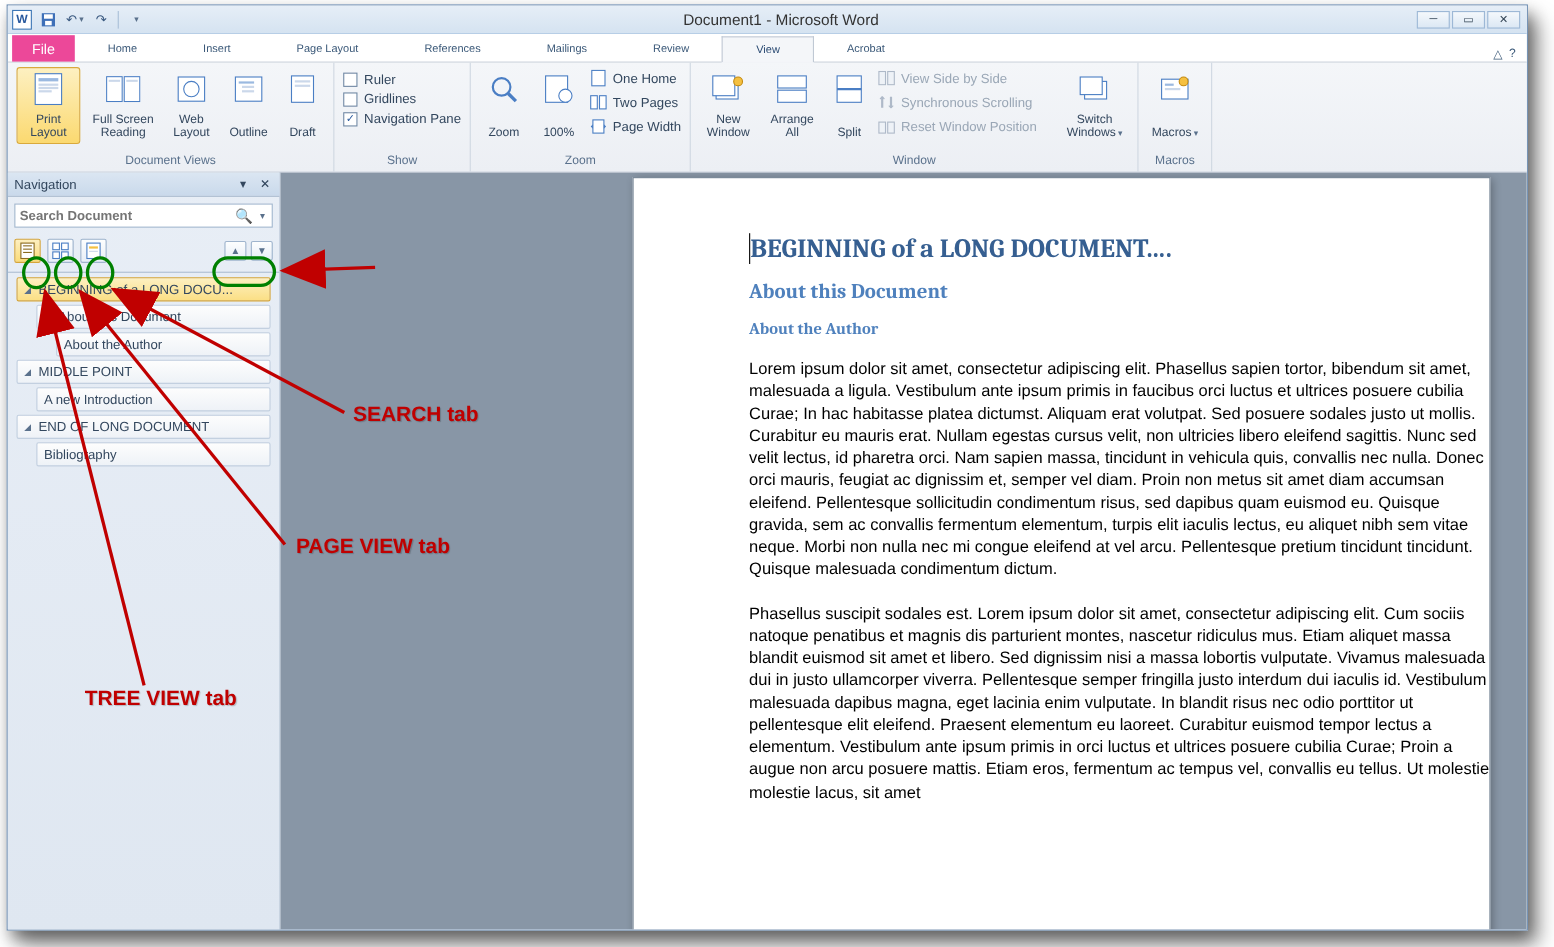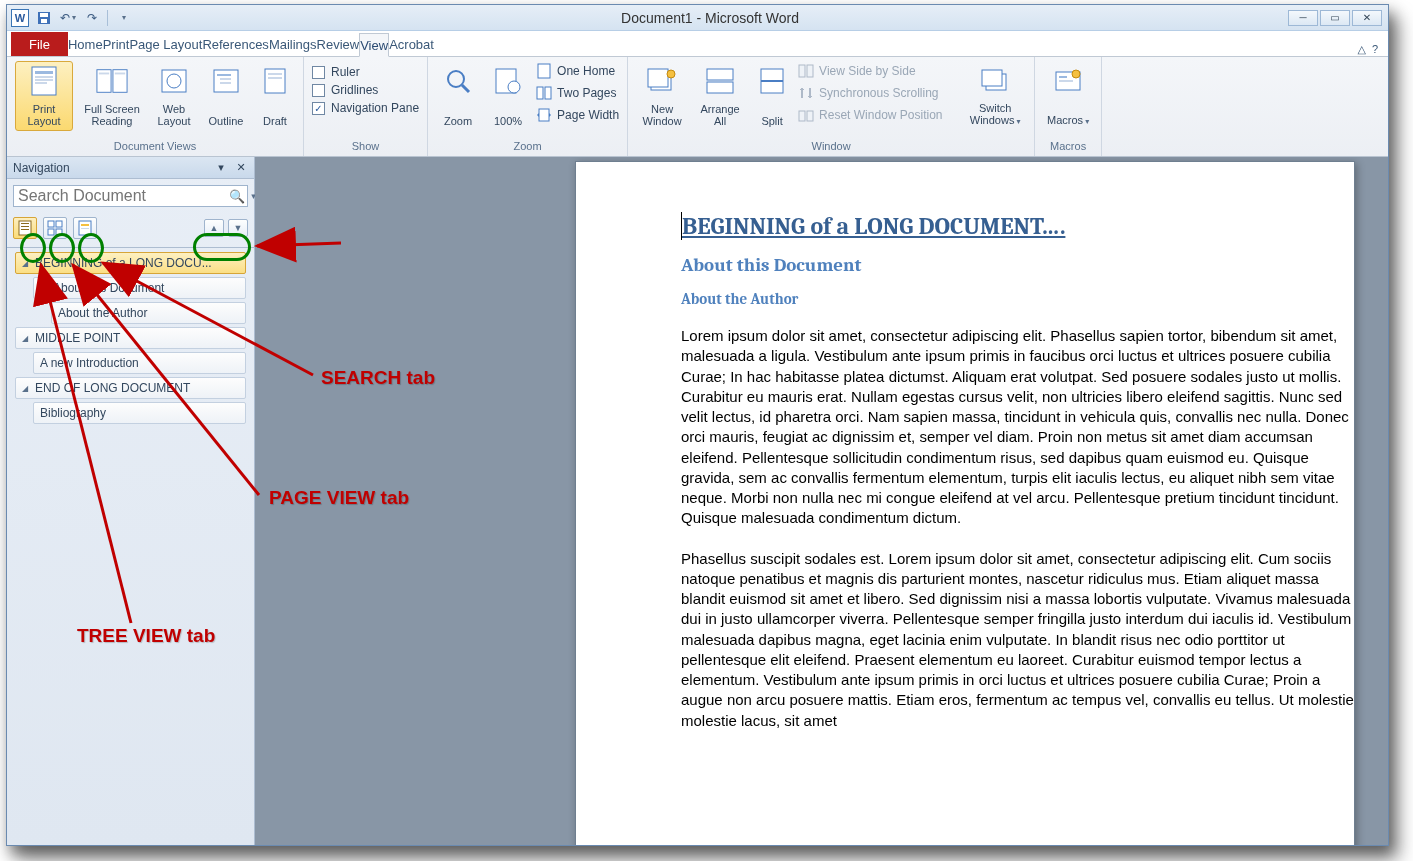--- a/index.html
+++ b/index.html
@@ -65,34 +65,34 @@
 
 .ribbon-tabs {
   height: 26px;
   background: #fff;
   border-bottom: 1px solid #c0c9d4;
   display: flex;
   align-items: flex-end;
   padding-left: 4px;
 }
 .file-tab {
-  background: #b91c1c;
+  background: #ec4899;
   color: #fff;
   padding: 4px 18px;
   height: 24px;
   display: flex; align-items: center;
   font-size: 13px;
   cursor: pointer;
 }
 .tab {
-  padding: 4px 0;
+  padding: 4px 30px;
   height: 24px;
   display: flex; align-items: center;
   color: #3a5878;
-  font-size: 13px;
+  font-size: 10px;
   cursor: pointer;
 }
 .tab.active {
   background: #f4f6f9;
   border: 1px solid #c0c9d4;
   border-bottom: 1px solid #f4f6f9;
   margin-bottom: -1px;
   color: #2a4a72;
 }
 .ribbon-right-collapse {
@@ -174,21 +174,21 @@
 .nav-hdr-btn { width:14px;height:14px;display:flex;align-items:center;justify-content:center;color:#33475e;cursor:pointer;font-size:11px;}
 .nav-search {
   margin: 6px;
   height: 22px;
   border: 1px solid #9fb4cd;
   background:#fff;
   display:flex;align-items:center;
   padding: 0 4px;
 }
 .nav-search input {
-  flex:1;border:none;outline:none;font-size:16px;background:transparent;
+  flex:1;border:none;outline:none;font-size:12px;background:transparent;font-weight:bold;
 }
 .nav-search-ico { color:#3a70c4; font-size:13px; cursor:pointer; padding:0 4px;}
 .nav-search-drop { color:#5a718c;font-size:9px;cursor:pointer;padding:0 2px;}
 
 .nav-tabs-row {
   display:flex; align-items:center;
   padding: 4px 6px 8px;
   gap:6px;
   border-bottom: 1px solid #adbdd1;
 }
@@ -238,21 +238,21 @@
   position:absolute;
   left: 320px;
   top:4px;
   width:780px;
   min-height:900px;
   background:#fff;
   border:1px solid #6f7f90;
   box-shadow: 2px 2px 8px rgba(0,0,0,.3);
   padding: 50px 0 0 105px;
 }
-.page h1 { font-family:Cambria,serif;font-size:24px;color:#365f91;font-weight:bold;margin-bottom:14px;text-decoration:underline;}
+.page h1 { font-family:Cambria,serif;font-size:24px;color:#365f91;font-weight:bold;margin-bottom:14px;}
 .page h2 { font-family:Cambria,serif;font-size:19px;color:#4f81bd;font-weight:bold;margin:8px 0 14px;}
 .page h3 { font-family:Cambria,serif;font-size:15px;color:#4f81bd;font-weight:bold;margin:8px 0 18px;}
 .page p { font-family:Liberation Sans, sans-serif;font-size:15px;color:#000;line-height:1.35;margin-bottom:20px;text-align:left;}
 .cursor-mark { border-left:1px solid #000; }
 
 
 .annot {
   position:absolute;
   color:#c00000;
   font-family:Verdana,sans-serif;
@@ -300,21 +300,21 @@
     <div class="win-controls">
       <div class="win-btn">─</div>
       <div class="win-btn">▭</div>
       <div class="win-btn">✕</div>
     </div>
   </div>
 
   <div class="ribbon-tabs">
     <div class="file-tab">File</div>
     <div class="tab">Home</div>
-    <div class="tab">Print</div>
+    <div class="tab">Insert</div>
     <div class="tab">Page Layout</div>
     <div class="tab">References</div>
     <div class="tab">Mailings</div>
     <div class="tab">Review</div>
     <div class="tab active">View</div>
     <div class="tab">Acrobat</div>
     <div class="ribbon-right-collapse">△ <span>?</span></div>
   </div>
 
   <div class="ribbon-body">

